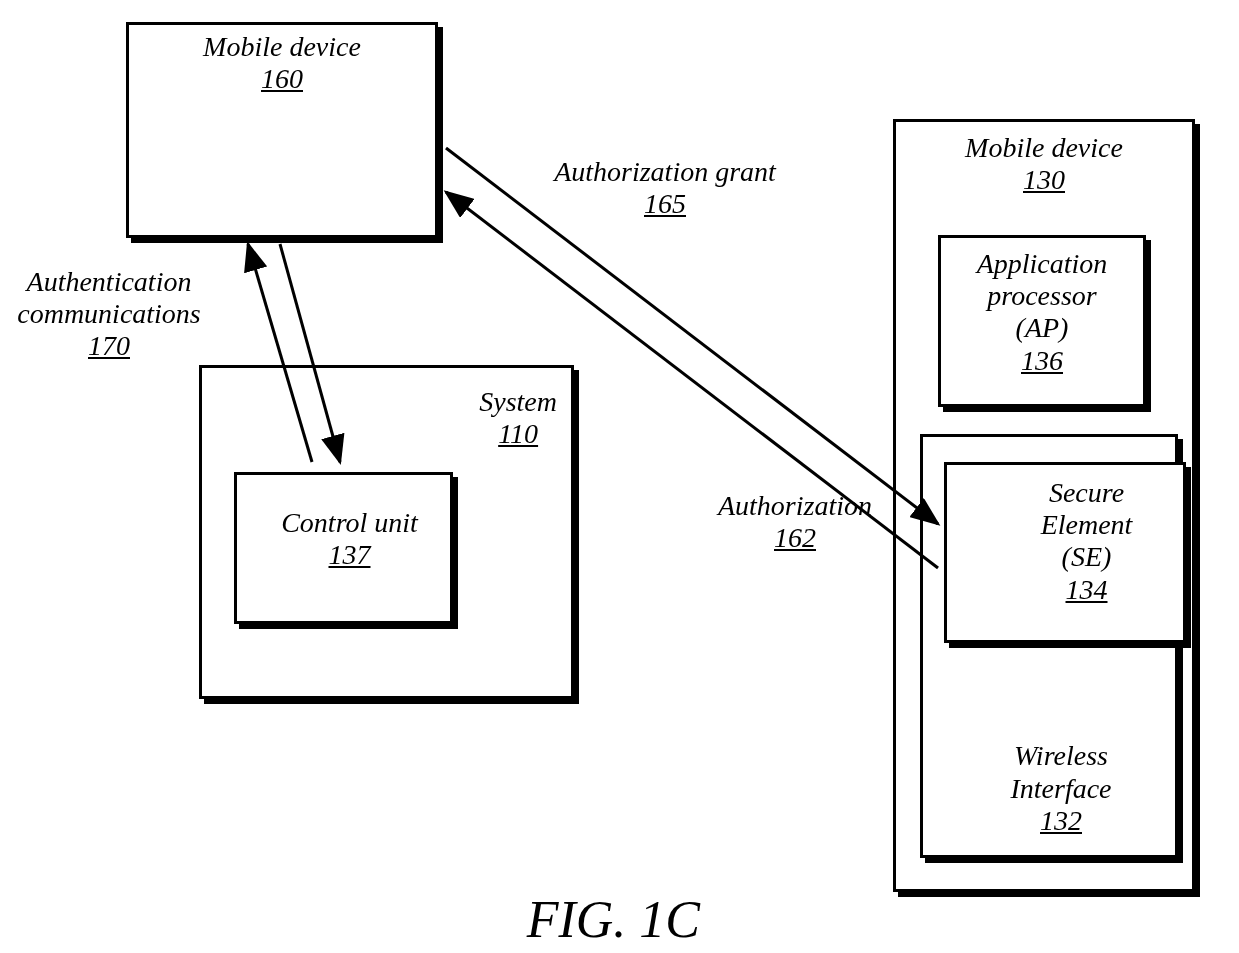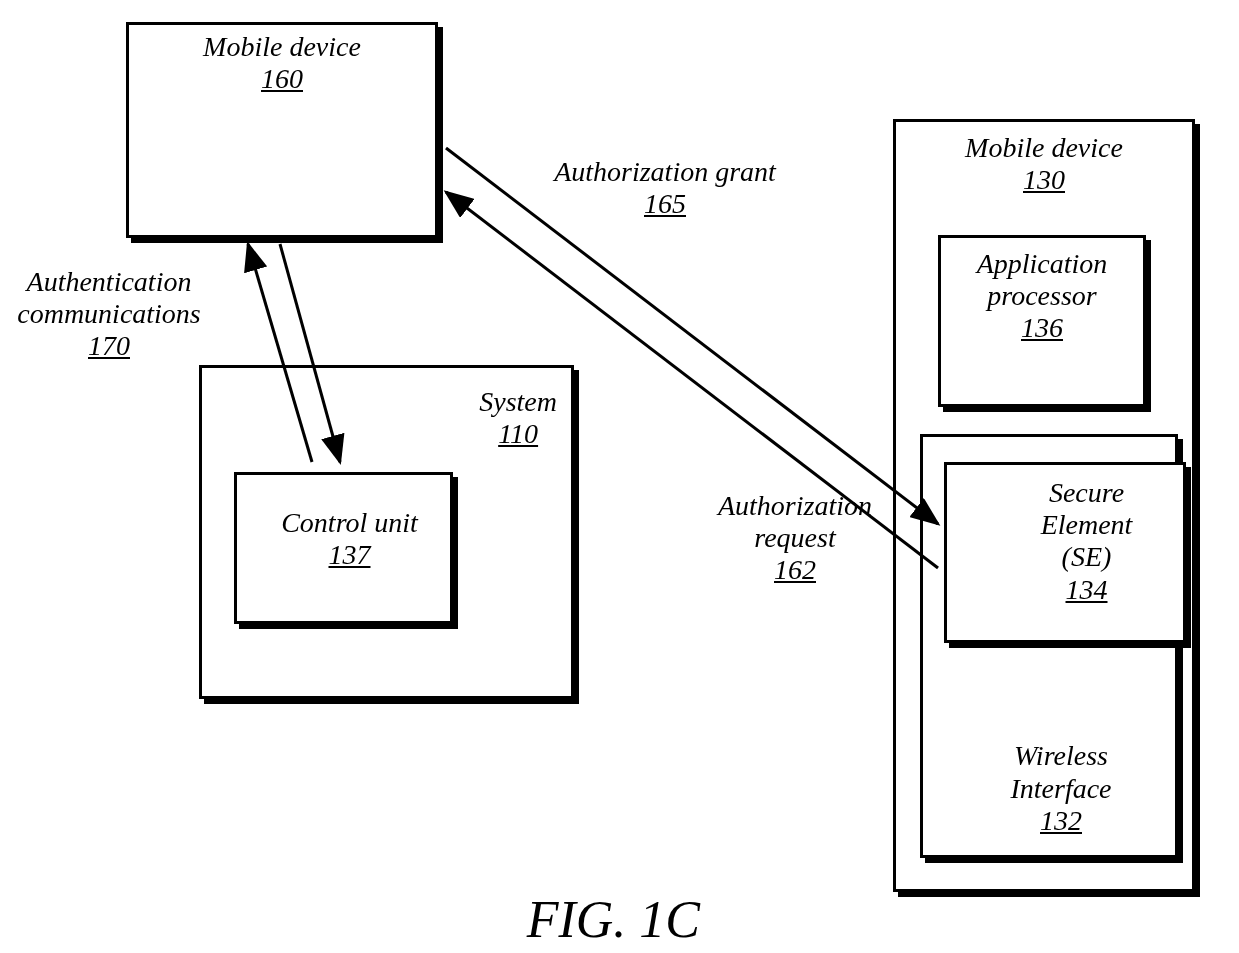--- a/index.html
+++ b/index.html
@@ -83,20 +83,21 @@
     <div class="label-block" style="margin-top:10px;">
       <div>Mobile device</div>
       <div class="ref">130</div>
     </div>
   </div>
 
   <div class="box" style="left:938px; top:235px; width:202px; height:166px;">
     <div class="label-block" style="margin-top:10px;">
       <div>Application</div>
       <div>processor</div>
+      <div>(AP)</div>
       <div class="ref">136</div>
     </div>
   </div>
 
   <div class="box" style="left:920px; top:434px; width:240px; height:418px;padding-left:12px;">
     <div class="label-block" style="position:absolute; width:100%; bottom:18px;">
       <div>Wireless</div>
       <div>Interface</div>
       <div class="ref">132</div>
     </div>
@@ -117,21 +118,20 @@
     <div class="ref">170</div>
   </div>
 
   <div class="free-label" style="left:520px; top:156px; width:290px;">
     <div>Authorization grant</div>
     <div class="ref">165</div>
   </div>
 
   <div class="free-label" style="left:690px; top:490px; width:210px;">
     <div>Authorization</div>
-    <div>request</div>
     <div class="ref">162</div>
   </div>
 
   <div class="fig-caption" style="left:440px; top:890px; width:260px;">FIG. 1C</div>
 
   <svg class="arrows">
     <defs>
       <marker id="arrowhead" markerWidth="10" markerHeight="8" refX="9" refY="4" orient="auto" markerUnits="strokeWidth">
         <polygon points="0 0, 10 4, 0 8" fill="#000"></polygon>
       </marker>

